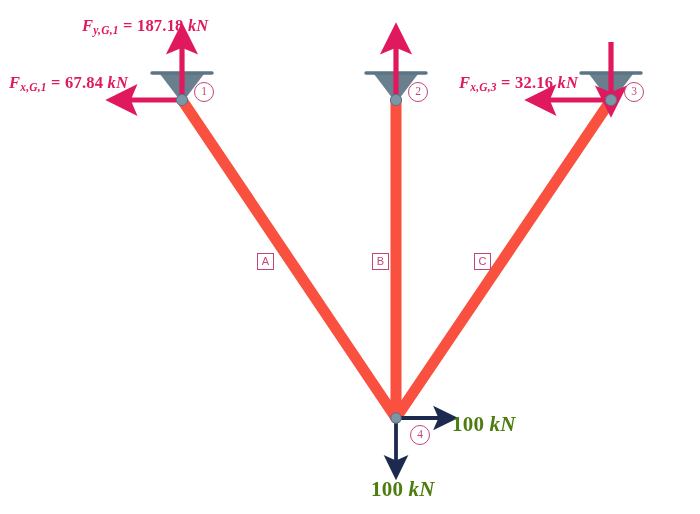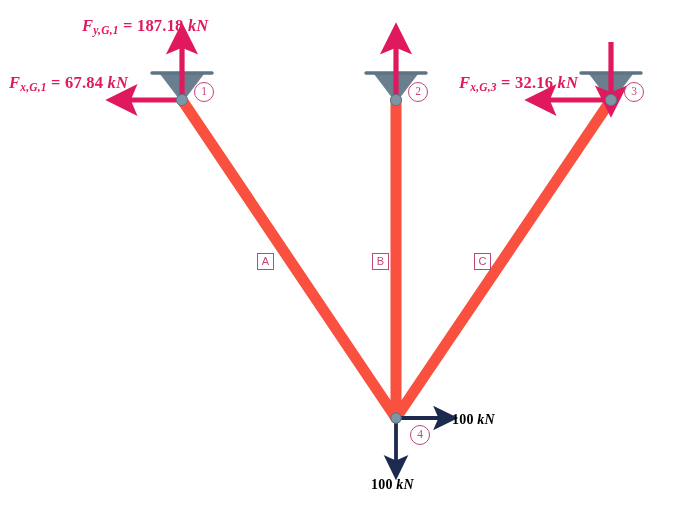--- a/index.html
+++ b/index.html
@@ -33,22 +33,22 @@
     font-family: "Liberation Serif", serif;
     font-style: italic;
     font-weight: bold;
     letter-spacing: 0.2px;
   }
   .force-label {
     color: #e0195e;
     font-size: 16.5px;
   }
   .load-label {
-    color: #000000;
-    font-size: 14px;
+    color: #4d7c0f;
+    font-size: 21px;
   }
   .sub {
     font-size: 11.5px;
     vertical-align: baseline;
     position: relative;
     top: 3px;
     font-style: italic;
   }
   .nonitalic {
     font-style: normal;

